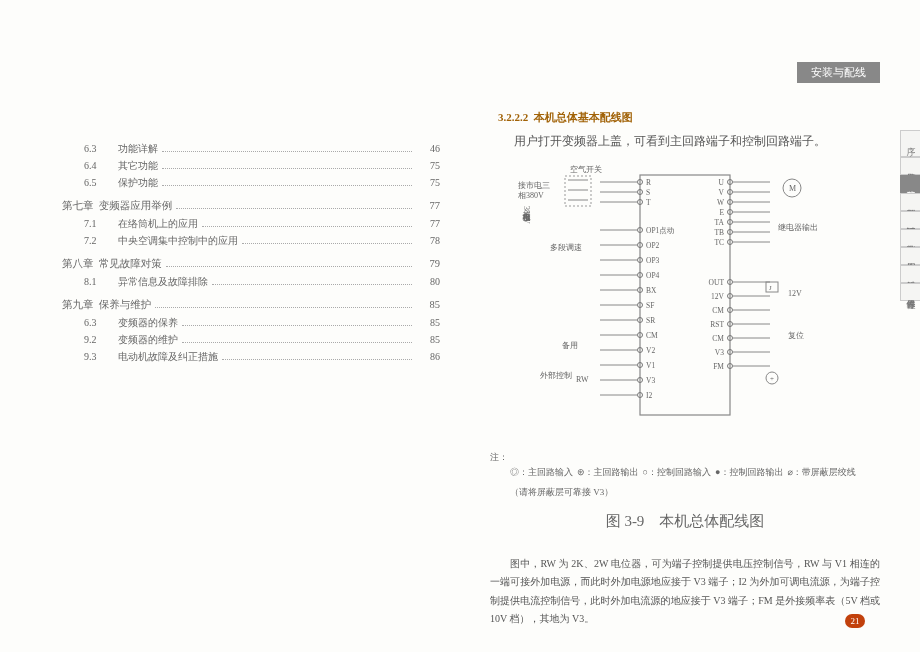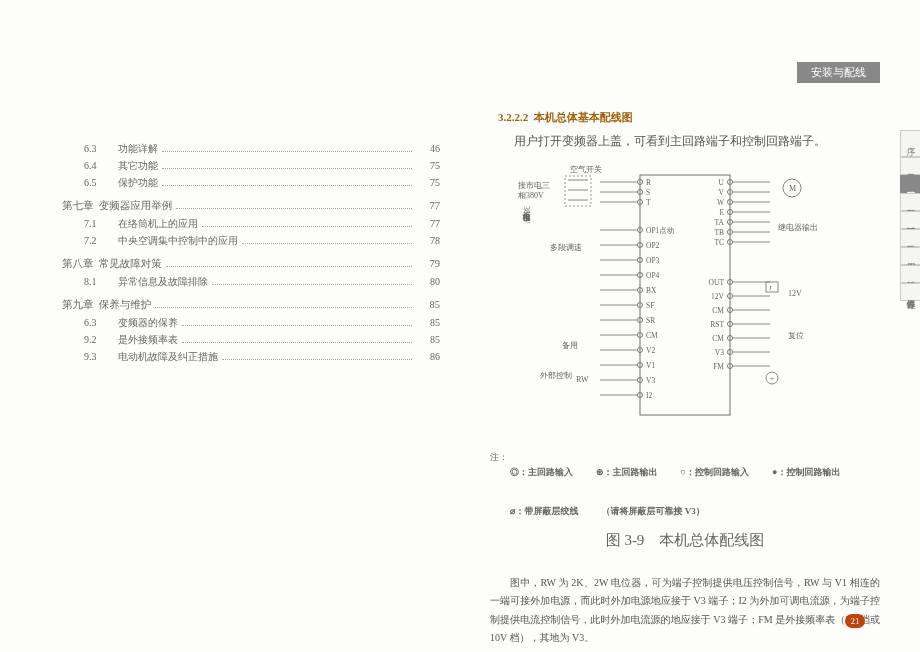--- a/index.html
+++ b/index.html
@@ -49,21 +49,21 @@
     color: #a16207; margin: 70px 0 8px 8px;
   }
   .intro-line {
     font-size: 12px; color: #555; text-indent: 2em; margin-bottom: 10px;
   }
   .diagram {
     width: 320px; height: 270px; margin: 0 0 10px 20px;
   }
   .caption { text-align: center; font-size: 15px; color: #666; margin: 12px 0; }
   .legend { font-size: 9px; color: #666; line-height: 1.7; margin-top: 8px; }
-  .legend-row { display: flex; flex-wrap: wrap; gap: 23px; padding-left: 20px; font-weight: bold; }
+  .legend-row { display: flex; flex-wrap: wrap; gap: 4px; padding-left: 20px; }
   .body-text {
     font-size: 10px; color: #555; line-height: 1.85;
     text-align: justify; text-indent: 2em; margin-top: 24px;
   }
   .page-num {
     position: absolute; bottom: 24px; right: 55px;
     width: 20px; height: 14px; border-radius: 7px;
     background: #c2410c; color: #fff; font-size: 9px;
     text-align: center; line-height: 14px;
   }
@@ -129,21 +129,21 @@
         </div>
         <div class="toc-line chapter"><span class="indent2">第九章</span>&nbsp;&nbsp;<span>保养与维护</span><span class="toc-dots"></span><span class="toc-pg">85</span></div>
         <div class="toc-line indent">
           <span class="toc-num">6.3</span>
           <span class="toc-txt">变频器的保养</span>
           <span class="toc-dots"></span>
           <span class="toc-pg">85</span>
         </div>
         <div class="toc-line indent">
           <span class="toc-num">9.2</span>
-          <span class="toc-txt">是外接频率表</span>
+          <span class="toc-txt">变频器的维护</span>
           <span class="toc-dots"></span>
           <span class="toc-pg">85</span>
         </div>
         <div class="toc-line indent">
           <span class="toc-num">9.3</span>
           <span class="toc-txt">电动机故障及纠正措施</span>
           <span class="toc-dots"></span>
           <span class="toc-pg">86</span>
         </div>
       </div>

